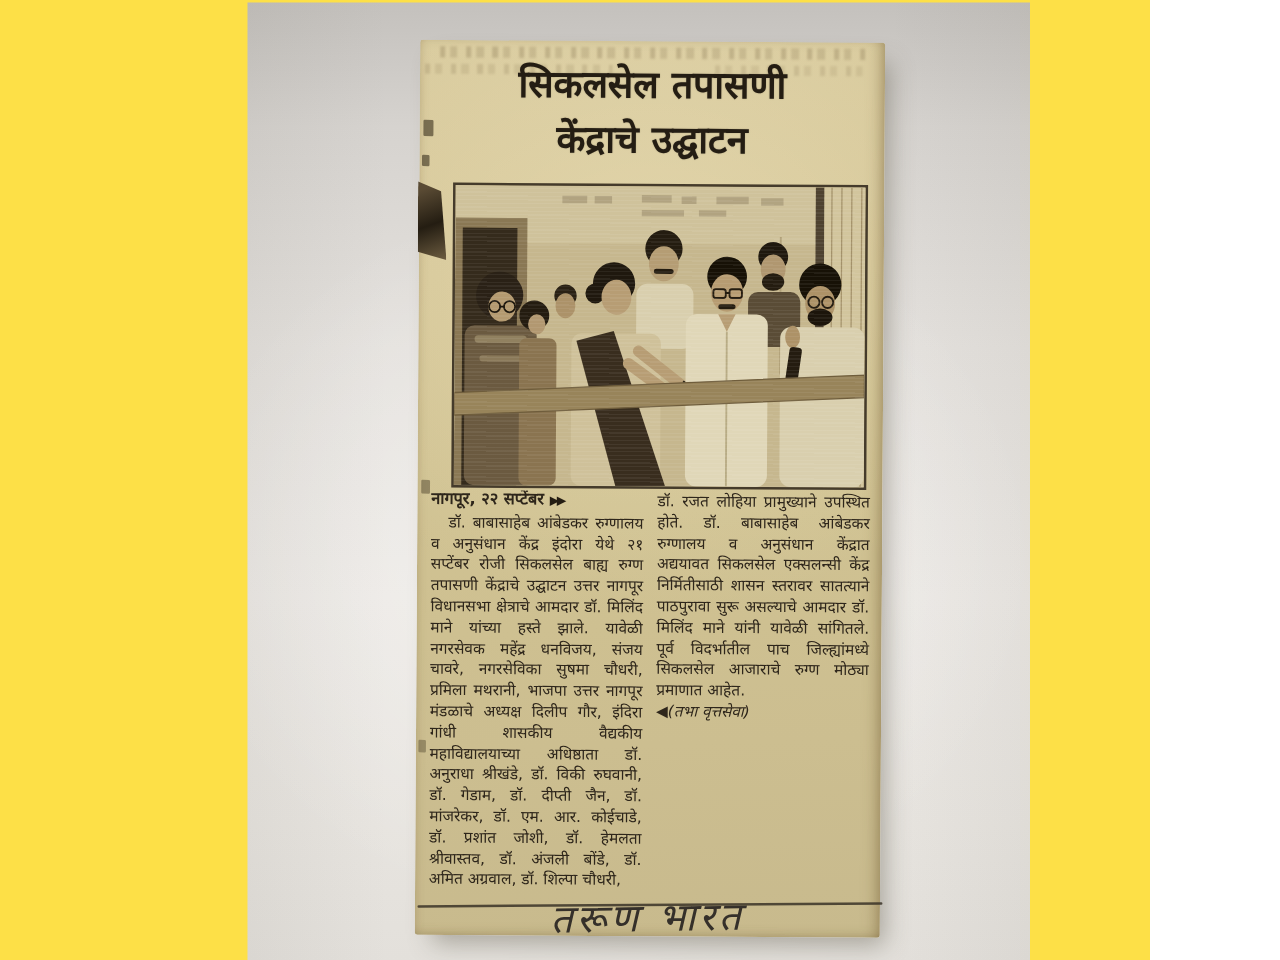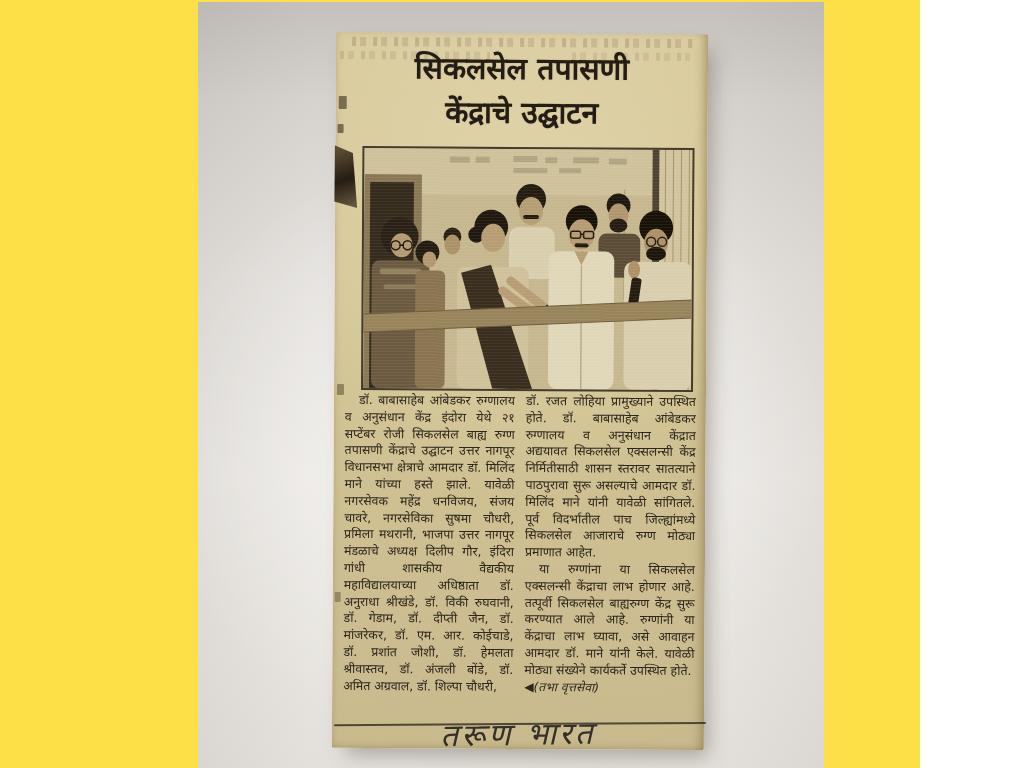--- a/index.html
+++ b/index.html
@@ -208,25 +208,28 @@
           <ellipse cx="272" cy="120" rx="6" ry="9" fill="#ad9267"></ellipse>
           <rect x="268" y="128" width="10" height="28" rx="3" fill="#241c10" transform="rotate(8 273 142)"></rect>
         </g>
 
         <polygon points="0,166 330,150 330,168 0,184" fill="#98845a" stroke="#6f5d3c" stroke-width="1"></polygon>
       </svg>
     </div>
 
     <div class="article">
       <div class="col">
+        <p class="dateline">
+          <span>नागपूर, २२ सप्टेंबर</span>
+          <span class="marker">▶▶</span>
+        </p>
         <p class="par-indent">डॉ. बाबासाहेब आंबेडकर रुग्णालय व अनुसंधान केंद्र इंदोरा येथे २१ सप्टेंबर रोजी सिकलसेल बाह्य रुग्ण तपासणी केंद्राचे उद्घाटन उत्तर नागपूर विधानसभा क्षेत्राचे आमदार डॉ. मिलिंद माने यांच्या हस्ते झाले. यावेळी नगरसेवक महेंद्र धनविजय, संजय चावरे, नगरसेविका सुषमा चौधरी, प्रमिला मथरानी, भाजपा उत्तर नागपूर मंडळाचे अध्यक्ष दिलीप गौर, इंदिरा गांधी शासकीय वैद्यकीय महाविद्यालयाच्या अधिष्ठाता डॉ. अनुराधा श्रीखंडे, डॉ. विकी रुघवानी, डॉ. गेडाम, डॉ. दीप्ती जैन, डॉ. मांजरेकर, डॉ. एम. आर. कोईचाडे, डॉ. प्रशांत जोशी, डॉ. हेमलता श्रीवास्तव, डॉ. अंजली बोंडे, डॉ. अमित अग्रवाल, डॉ. शिल्पा चौधरी,</p>
       </div>
       <div class="col">
         <p>डॉ. रजत लोहिया प्रामुख्याने उपस्थित होते. डॉ. बाबासाहेब आंबेडकर रुग्णालय व अनुसंधान केंद्रात अद्ययावत सिकलसेल एक्सलन्सी केंद्र निर्मितीसाठी शासन स्तरावर सातत्याने पाठपुरावा सुरू असल्याचे आमदार डॉ. मिलिंद माने यांनी यावेळी सांगितले. पूर्व विदर्भातील पाच जिल्ह्यांमध्ये सिकलसेल आजाराचे रुग्ण मोठ्या प्रमाणात आहेत.</p>
-        <p class="par-indent">या रुग्णांना या सिकलसेल एक्सलन्सी केंद्राचा लाभ होणार आहे. तत्पूर्वी सिकलसेल बाह्यरुग्ण केंद्र सुरू करण्यात आले आहे. रुग्णांनी या केंद्राचा लाभ घ्यावा, असे आवाहन आमदार डॉ. माने यांनी केले. यावेळी मोठ्या संख्येने कार्यकर्ते उपस्थित होते.</p>
         <p class="attribution">◀(तभा वृत्तसेवा)</p>
       </div>
     </div>
 
     <div class="rule-line"></div>
     <div class="handwriting">तरूण भारत</div>
 
   </div>
 </div>
 

